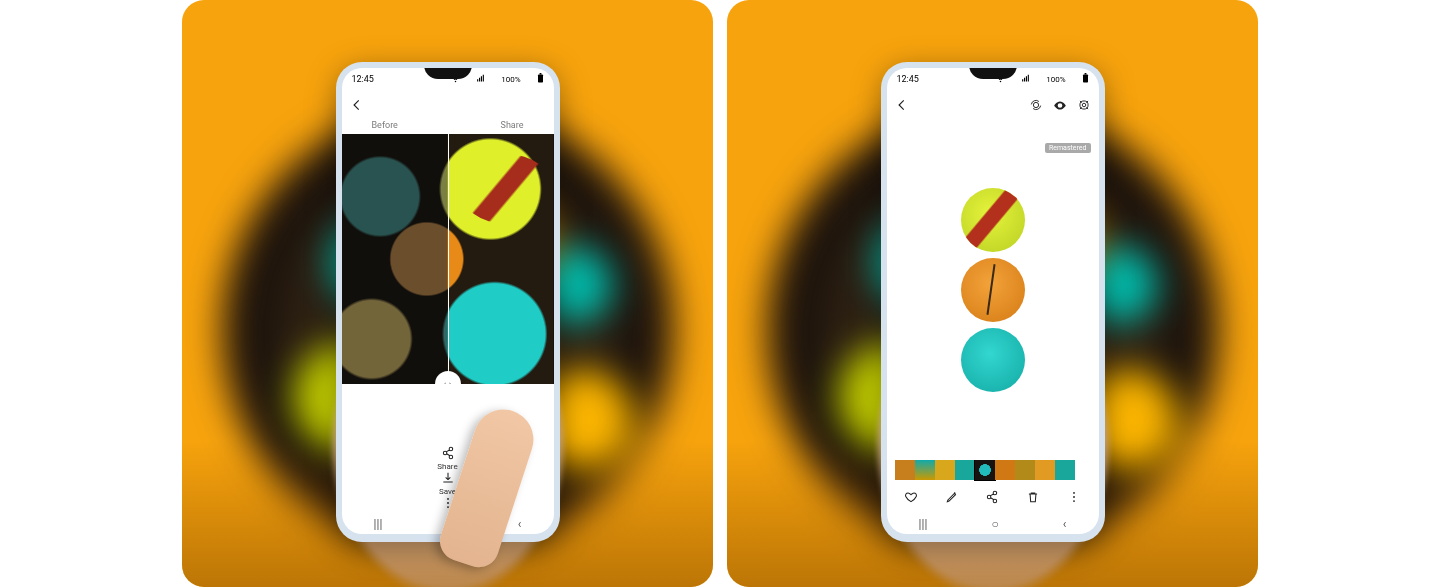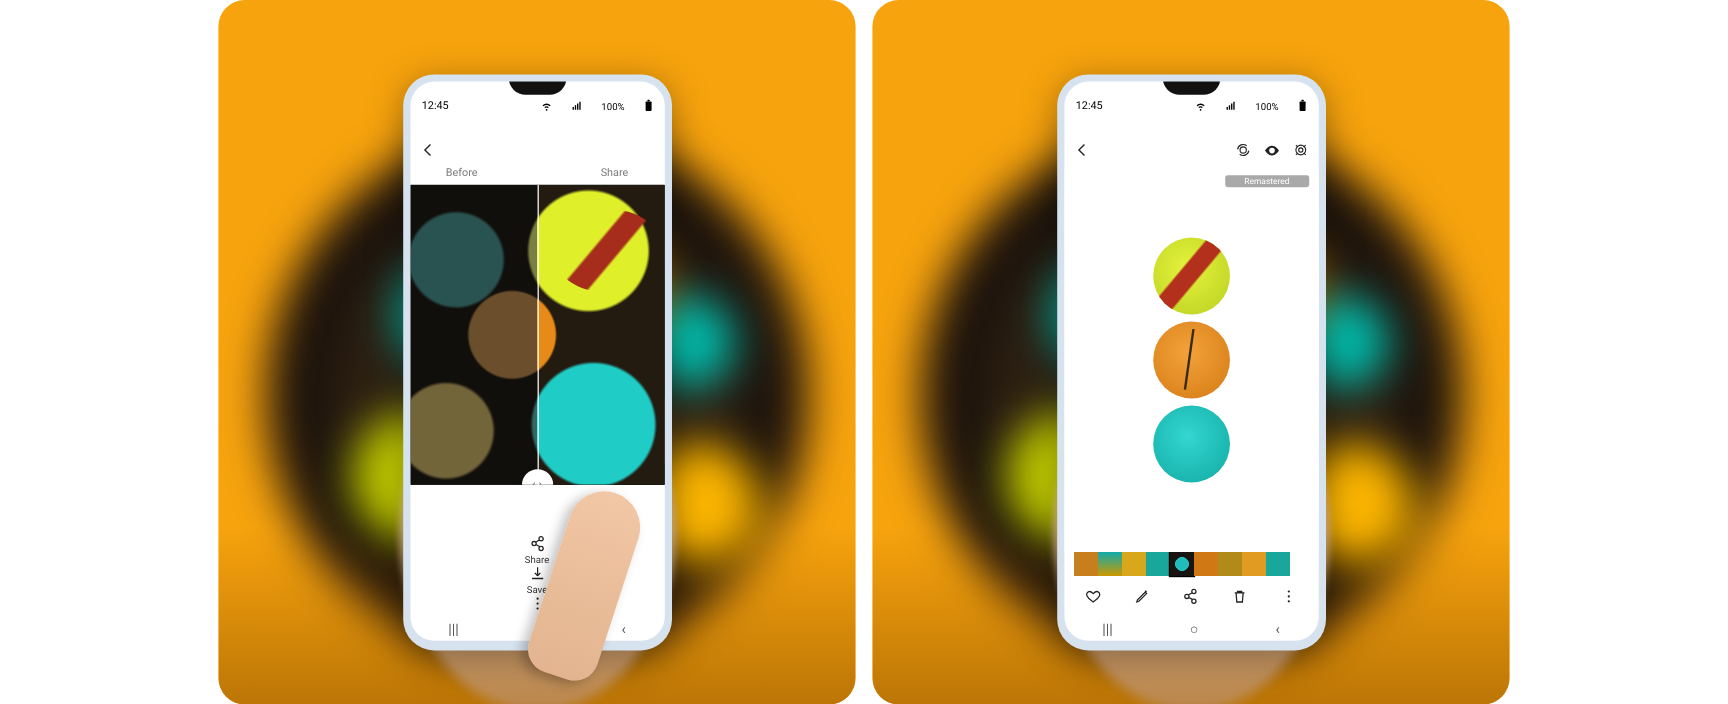--- a/index.html
+++ b/index.html
@@ -58,21 +58,21 @@
     border-radius: 20px; background: #fff;
     display: flex; flex-direction: column; overflow: hidden;
   }
   .notch {
     position: absolute; top: -3px; left: 50%; transform: translateX(-50%);
     width: 48px; height: 14px; background: #111; border-radius: 0 0 14px 14px;
     z-index:5;
   }
   .statusbar {
     height: 22px; display: flex; align-items: center; justify-content: space-between;
-    padding: 10px 10px; font-size: 9px; color: #000; position:relative;
+    padding: 0 10px; font-size: 9px; color: #000; position:relative;
   }
   .status-icons { display:flex; gap:16px; align-items:center; font-size:8px; }
 
   .appbar {
     height: 30px; display: flex; align-items: center; padding: 0 8px; gap:8px;
   }
   .appbar .right { margin-left:auto; display:flex; gap:10px; }
   .ico { width:14px; height:14px; display:inline-flex; align-items:center; justify-content:center; }
 
   .labels-row {
@@ -118,22 +118,22 @@
     height:20px; display:flex; align-items:center; justify-content:space-around;
     font-size:12px; color:#555;
   }
 
   
   .canvas-area {
     flex:1; background:#fff; display:flex; flex-direction:column; align-items:center; justify-content:center;
     position:relative; gap:6px;
   }
   .tag {
-    position:absolute; top:6px; right:8px;
-    font-size:7px; background:#a9a9a9; color:#fff; padding:1px 16px; border-radius:2px;
+    position:absolute; top:23px; right:8px;
+    font-size:7px; background:#a9a9a9; color:#fff; padding:1px 4px; border-radius:2px;
   }
   .mac { width:64px; height:64px; border-radius:50%; position:relative;}
   .m1 { background: radial-gradient(circle at 45% 40%, #e5f33b, #b9cf22); }
   .m1::after{content:"";position:absolute;inset:0;border-radius:50%;
     background:linear-gradient(130deg,transparent 38%,#b3301c 40% 55%,transparent 57%);}
   .m2 { background: radial-gradient(circle at 45% 40%, #f3a23a, #d47a13); }
   .m2::after{content:"";position:absolute;left:46%;top:10%;width:2px;height:80%;background:#3a2a14;transform:rotate(8deg);}
   .m3 { background: radial-gradient(circle at 45% 40%, #33d6d0, #11a9a2); }
 
   .filmstrip {

